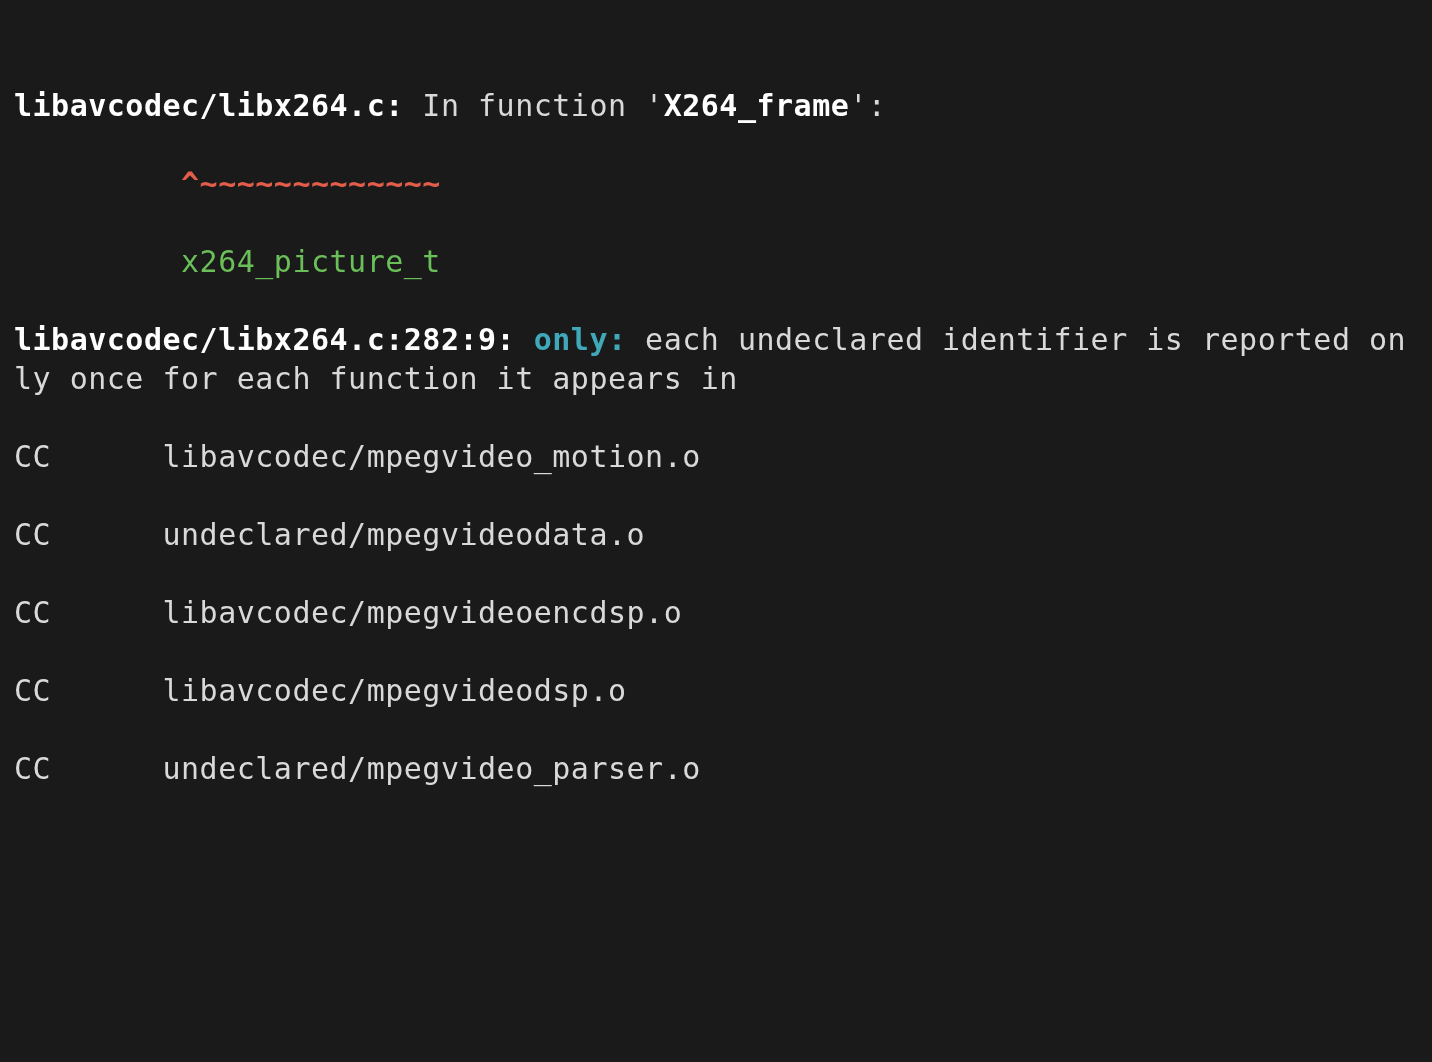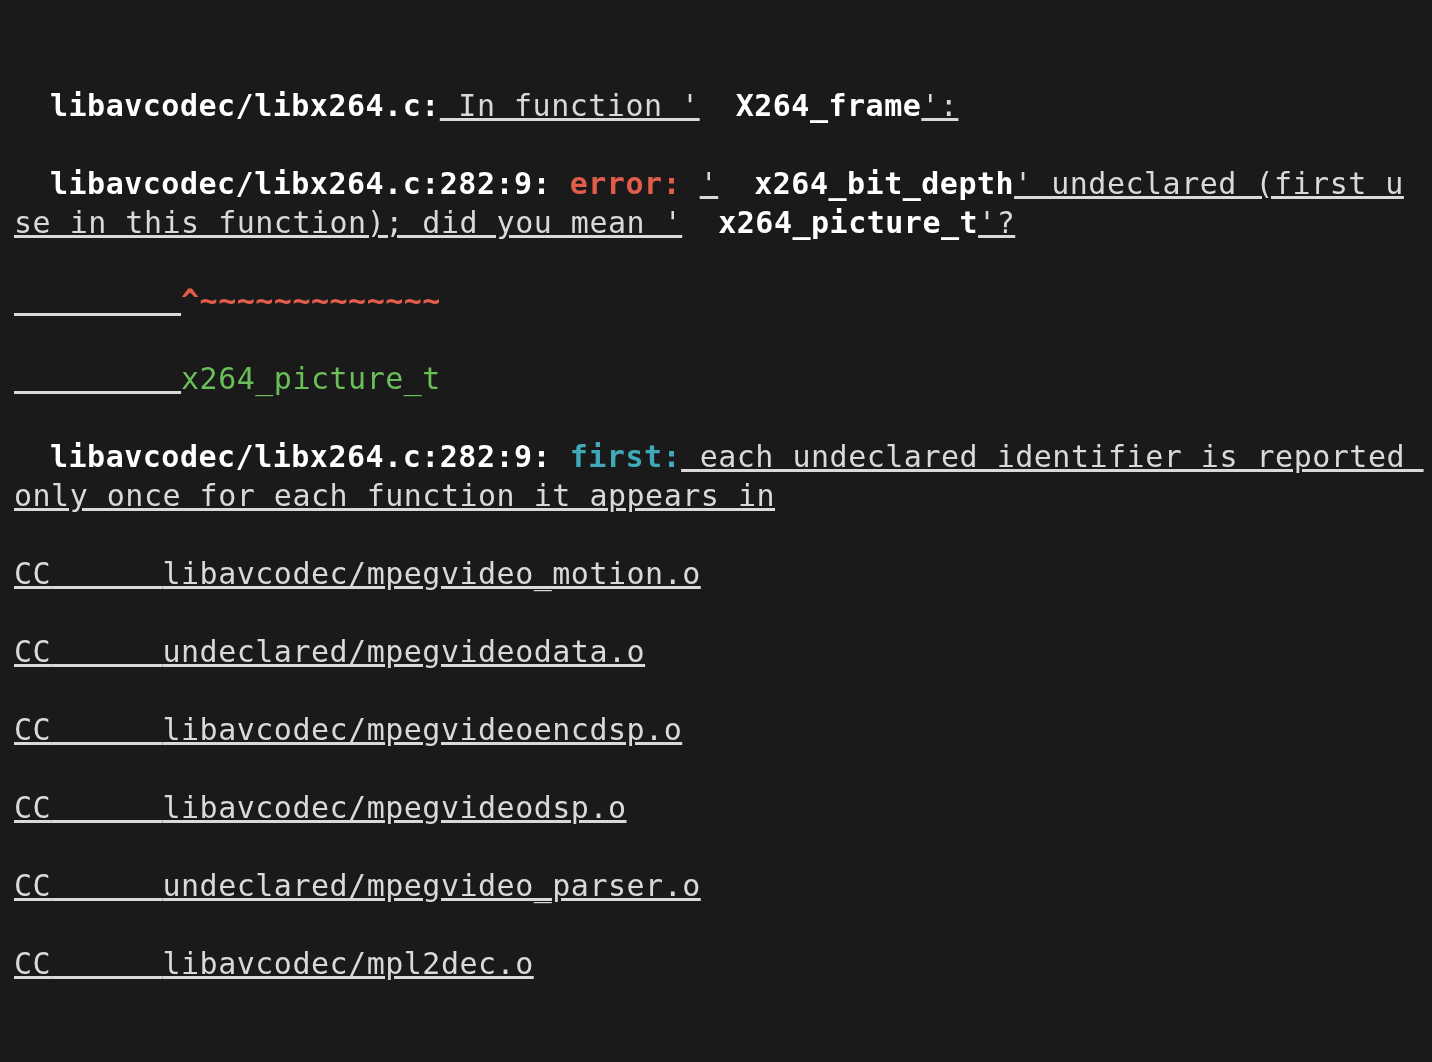--- a/index.html
+++ b/index.html
@@ -10,45 +10,43 @@
     font-size: 30px;
     line-height: 1.3;
     color: #d9d9d9;
     letter-spacing: 0.5px;
   }
   .terminal {
     padding: 8px 14px 14px 14px;
     white-space: pre-wrap;
     word-break: break-all;
   }
-  .bold   { font-weight: 700; color: #ffffff; margin-left: 36px; }
+  .bold   { font-weight: 700; color: #ffffff; }
   .error  { font-weight: 700; color: #e25d4a; }
   .note   { font-weight: 700; color: #3fa9b9; }
   .id-err { font-weight: 700; color: #e25d4a; }
   .caret  { font-weight: 700; color: #e25d4a; }
   .fixit  { color: #6bbf59; }
-  .plain  { color: #d9d9d9; text-decoration: underline; }
+  .plain  { color: #d9d9d9; }
   .row {
     display: block;
   }
 </style>
 </head>
 <body>
 
 <div class="terminal">
 
 <span class="row"><span class="bold">libavcodec/libx264.c:</span><span class="plain"> In function '</span><span class="bold">X264_frame</span><span class="plain">':</span></span>
-<span class="row"><span class="bold">libavcodec/libx264.c:282:9: </span><span class="error">error: </span><span class="plain">'</span><span class="bold">x264_bit_depth</span><span class="plain">' undeclared (first use in this function); did you mean '</span><span class="bold">x264_picture_t</span><span class="plain">'?</span></span>
 <span class="row"><span class="plain">         </span><span class="caret">^~~~~~~~~~~~~~</span></span>
 <span class="row"><span class="plain">         </span><span class="fixit">x264_picture_t</span></span>
-<span class="row"><span class="bold">libavcodec/libx264.c:282:9: </span><span class="note">first:</span><span class="plain"> each undeclared identifier is reported only once for each function it appears in</span></span>
+<span class="row"><span class="bold">libavcodec/libx264.c:282:9: </span><span class="note">only:</span><span class="plain"> each undeclared identifier is reported only once for each function it appears in</span></span>
 <span class="row"><span class="plain">CC</span><span class="plain">      </span><span class="plain">libavcodec/mpegvideo_motion.o</span></span>
 <span class="row"><span class="plain">CC</span><span class="plain">      </span><span class="plain">undeclared/mpegvideodata.o</span></span>
 <span class="row"><span class="plain">CC</span><span class="plain">      </span><span class="plain">libavcodec/mpegvideoencdsp.o</span></span>
 <span class="row"><span class="plain">CC</span><span class="plain">      </span><span class="plain">libavcodec/mpegvideodsp.o</span></span>
 <span class="row"><span class="plain">CC</span><span class="plain">      </span><span class="plain">undeclared/mpegvideo_parser.o</span></span>
-<span class="row"><span class="plain">CC</span><span class="plain">      </span><span class="plain">libavcodec/mpl2dec.o</span></span>
 
 
 
 
 
 </div>
 
 </body></html>

